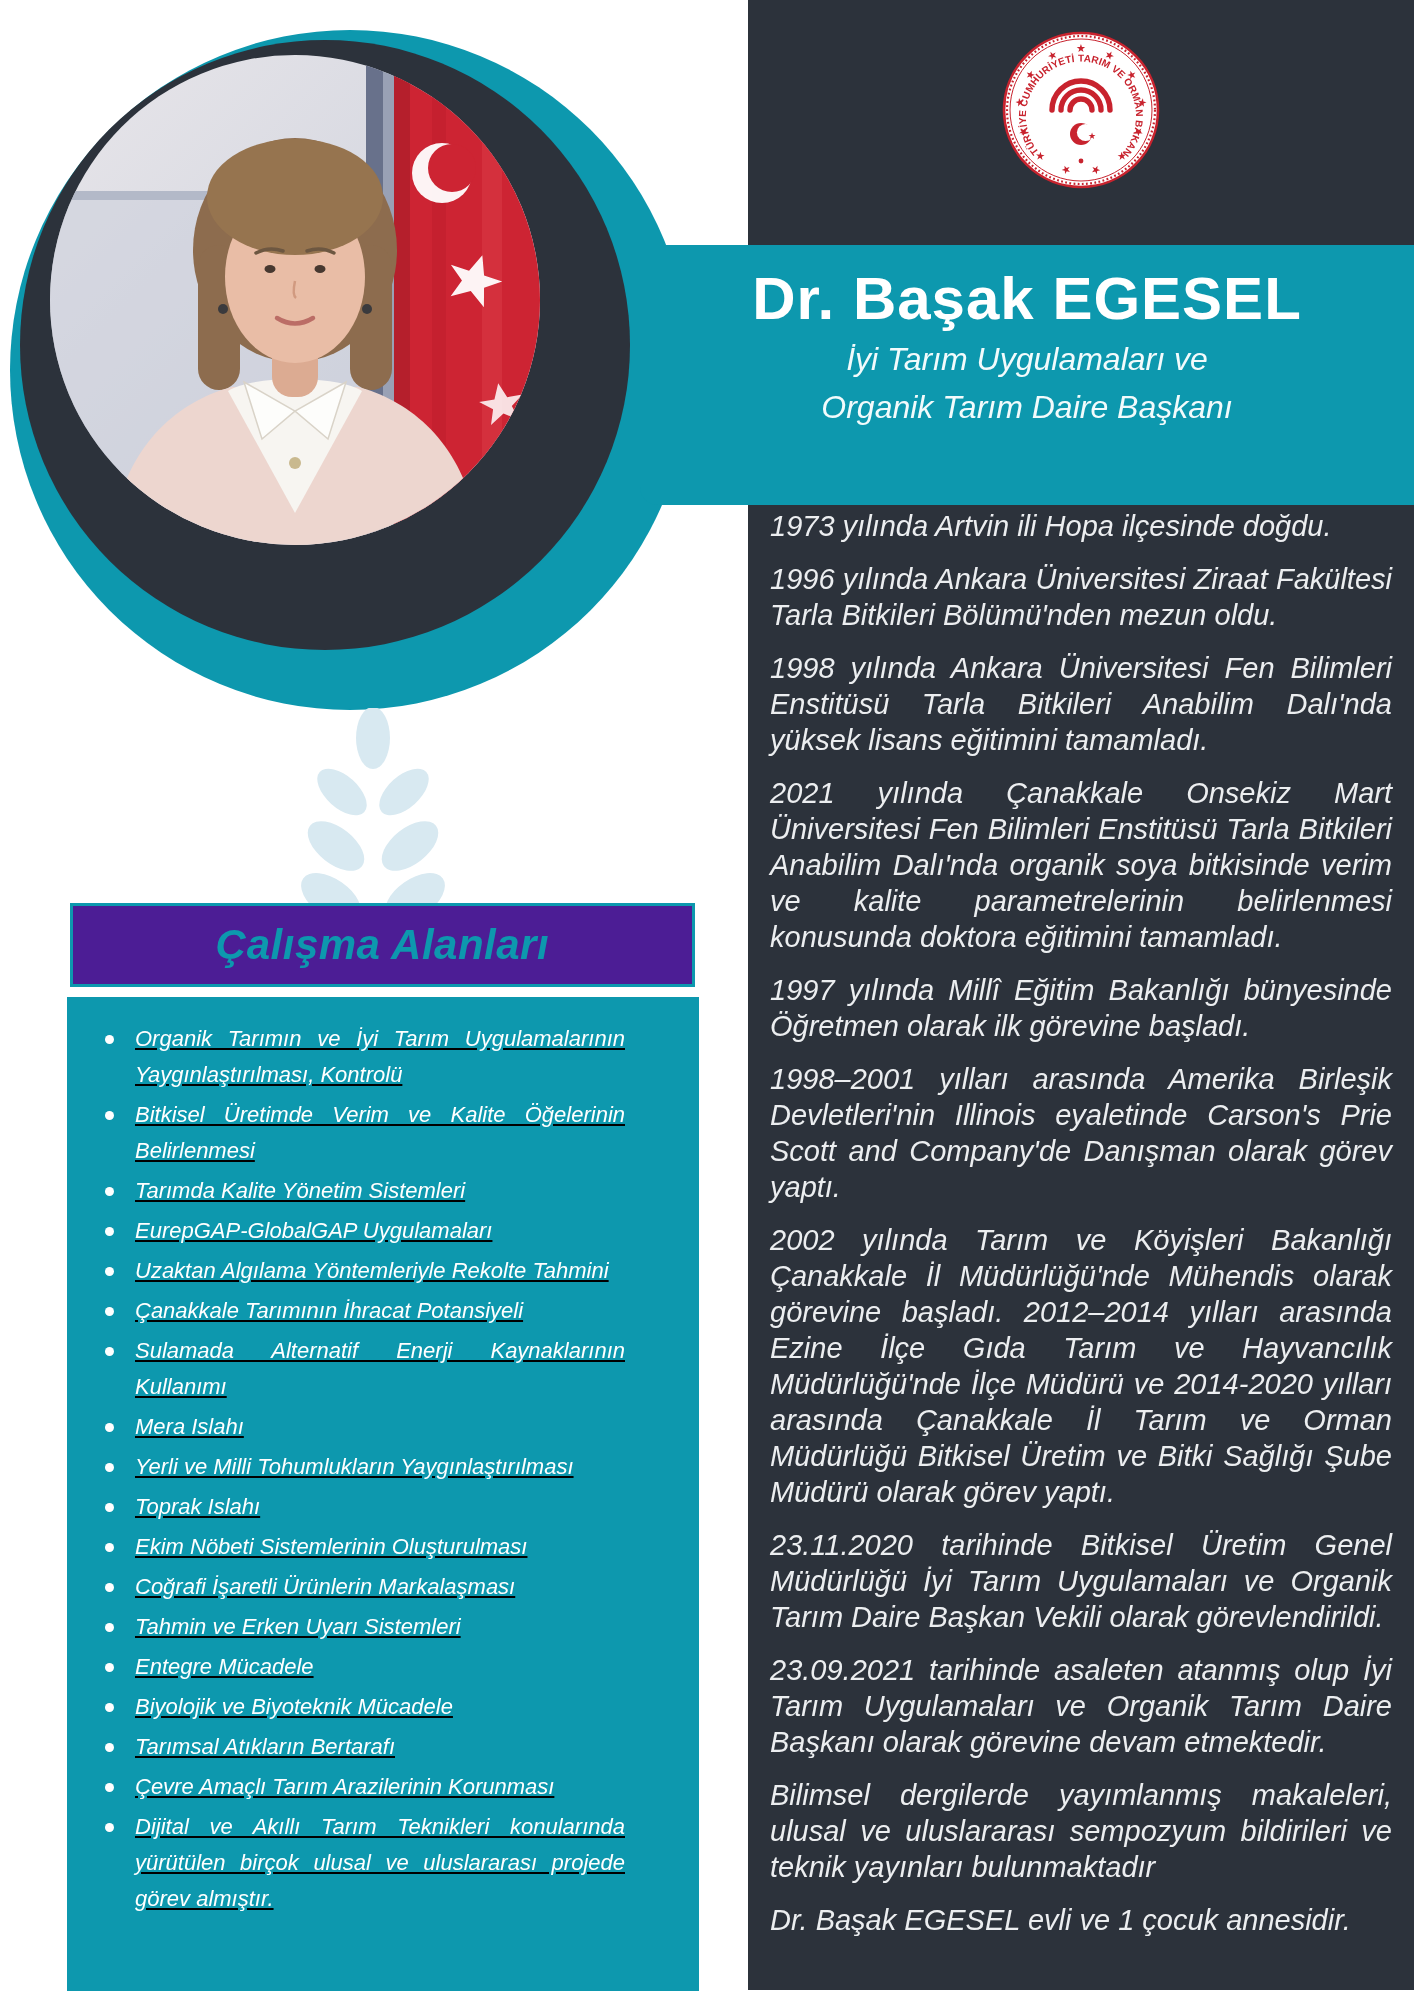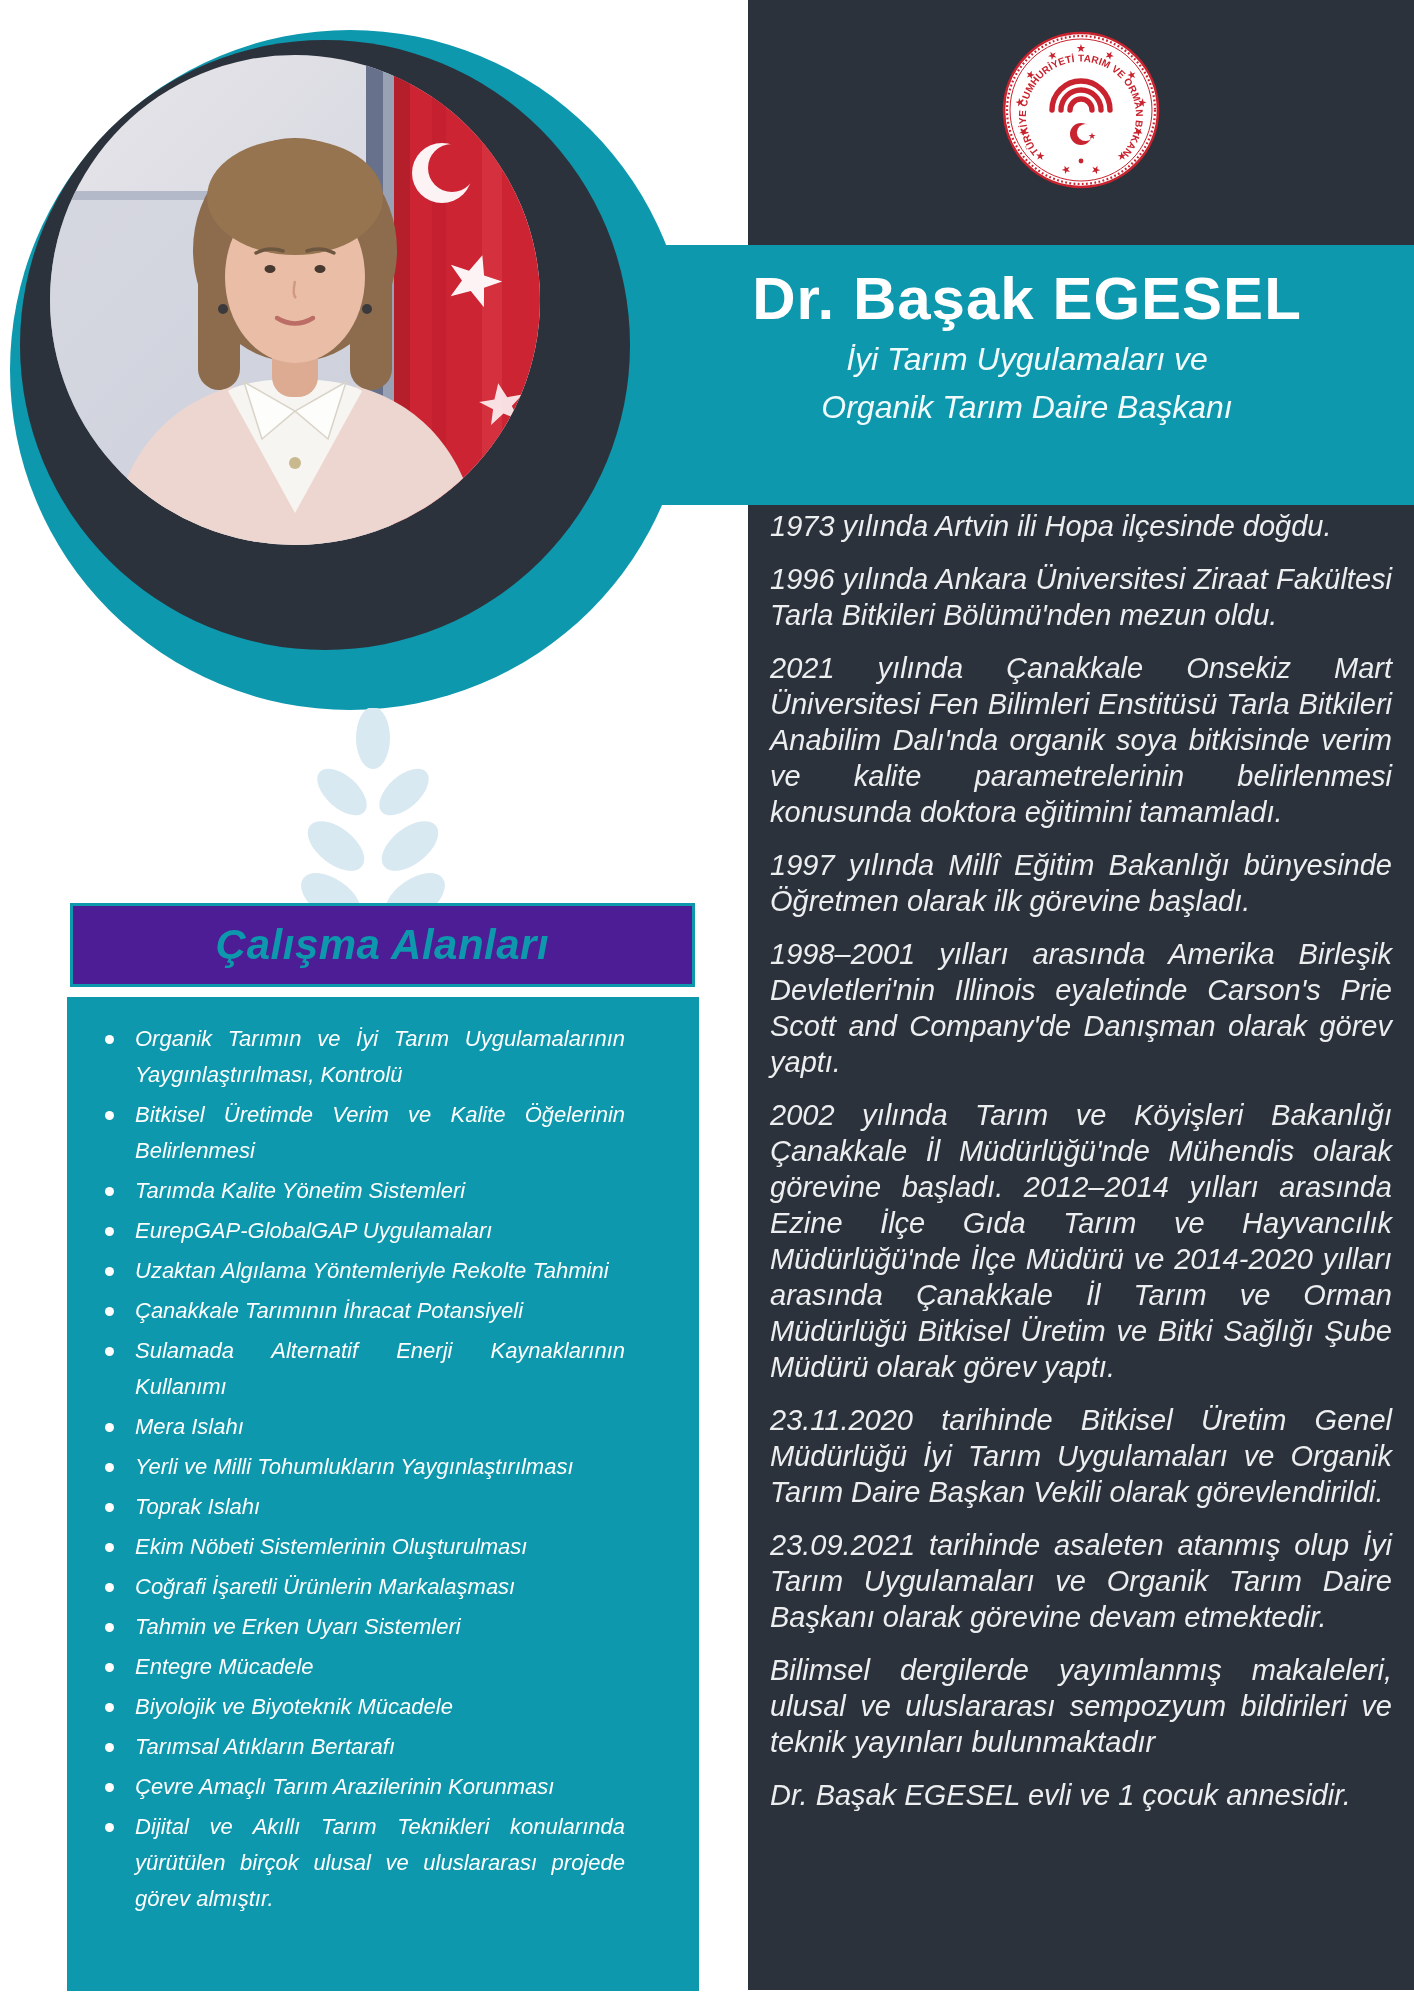--- a/index.html
+++ b/index.html
@@ -15,21 +15,21 @@
              background:var(--dark);}
   .photo{position:absolute;left:50px;top:55px;width:490px;height:490px;border-radius:50%;overflow:hidden;}
   
   .wheat{position:absolute;left:298px;top:708px;width:150px;height:212px;}
   
   .wa-heading-box{position:absolute;left:70px;top:903px;width:619px;height:78px;
                   background:#4c1d95;border:3px solid var(--teal);
                   display:flex;align-items:center;justify-content:center;}
   .wa-heading{color:var(--teal);font-size:42px;font-weight:bold;font-style:italic;letter-spacing:.5px;}
   .wa-panel{position:absolute;left:67px;top:997px;width:632px;height:994px;background:var(--teal);
-            box-sizing:border-box;padding:24px 74px 18px 34px;}
+            box-sizing:border-box;padding:24px 74px 18px 34px;text-decoration:underline;}
   .wa-list{list-style:none;margin:0;padding:0;}
   .wa-item{position:relative;color:#ffffff;font-style:italic;font-size:22px;line-height:36px;
            padding-left:34px;margin:0 0 4px 0;text-align:justify;}
   .wa-dot{position:absolute;left:4px;top:14px;width:9px;height:9px;border-radius:50%;background:#ffffff;}
   
   .dark-panel{position:absolute;left:748px;top:0;width:666px;height:1990px;background:var(--dark);}
   .logo{position:absolute;left:1001px;top:30px;width:160px;height:160px;}
   
   .banner{position:absolute;left:640px;top:245px;width:774px;height:260px;background:var(--teal);
           border-radius:0 0 0 18px;box-sizing:border-box;padding-top:18px;text-align:center;z-index:3;}
@@ -267,20 +267,21 @@
         </li>
       </ul>
   </div>
 
   <div class="bio">
 
       <p class="bio-p">1973 yılında Artvin ili Hopa ilçesinde doğdu.</p>
 
       <p class="bio-p">1996 yılında Ankara Üniversitesi Ziraat Fakültesi Tarla Bitkileri Bölümü'nden mezun oldu.</p>
 
+      <p class="bio-p">1998 yılında Ankara Üniversitesi Fen Bilimleri Enstitüsü Tarla Bitkileri Anabilim Dalı'nda yüksek lisans eğitimini tamamladı.</p>
 
       <p class="bio-p">2021 yılında Çanakkale Onsekiz Mart Üniversitesi Fen Bilimleri Enstitüsü Tarla Bitkileri Anabilim Dalı'nda organik soya bitkisinde verim ve kalite parametrelerinin belirlenmesi konusunda doktora eğitimini tamamladı.</p>
 
       <p class="bio-p">1997 yılında Millî Eğitim Bakanlığı bünyesinde Öğretmen olarak ilk görevine başladı.</p>
 
       <p class="bio-p">1998–2001 yılları arasında Amerika Birleşik Devletleri'nin Illinois eyaletinde Carson's Prie Scott and Company'de Danışman olarak görev yaptı.</p>
 
       <p class="bio-p">2002 yılında Tarım ve Köyişleri Bakanlığı Çanakkale İl Müdürlüğü'nde Mühendis olarak görevine başladı. 2012–2014 yılları arasında Ezine İlçe Gıda Tarım ve Hayvancılık Müdürlüğü'nde İlçe Müdürü ve 2014-2020 yılları arasında Çanakkale İl Tarım ve Orman Müdürlüğü Bitkisel Üretim ve Bitki Sağlığı Şube Müdürü olarak görev yaptı.</p>
 
       <p class="bio-p">23.11.2020 tarihinde Bitkisel Üretim Genel Müdürlüğü İyi Tarım Uygulamaları ve Organik Tarım Daire Başkan Vekili olarak görevlendirildi.</p>

